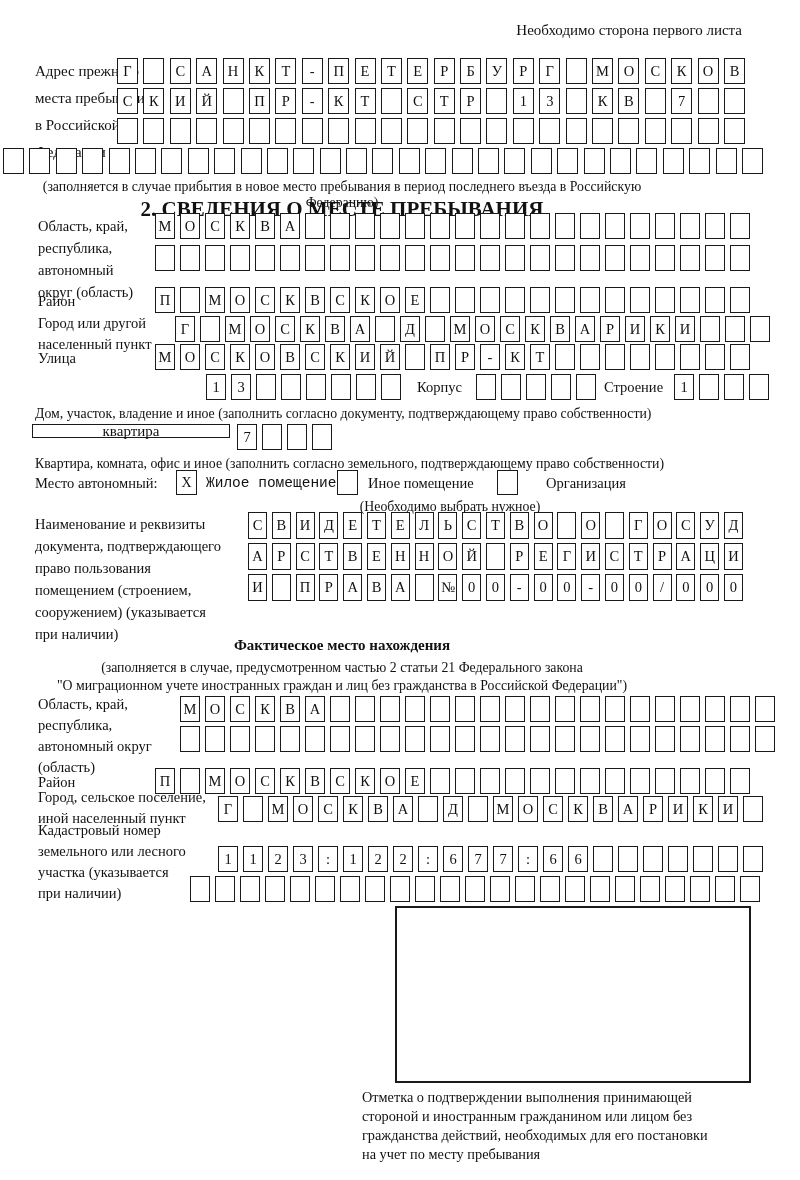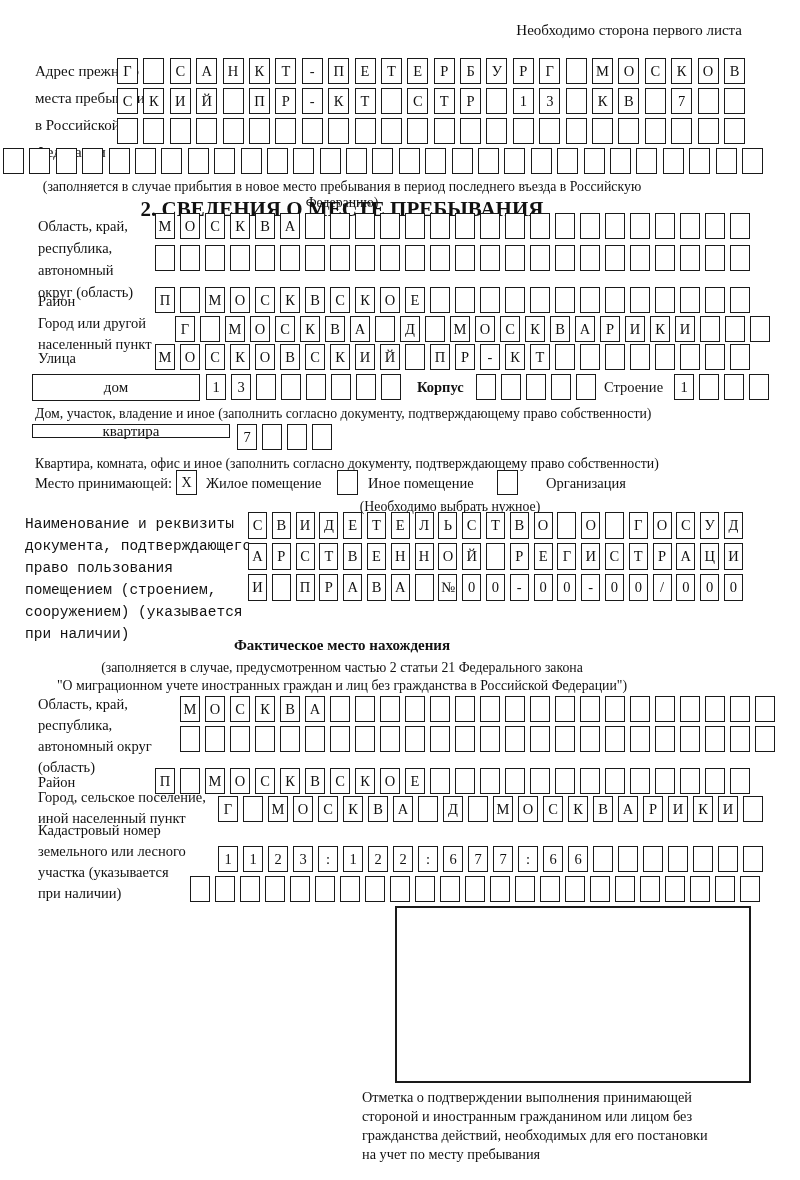--- a/index.html
+++ b/index.html
@@ -304,32 +304,31 @@
       <div class="cell"></div>
       <div class="cell"></div>
       <div class="cell"></div>
       <div class="cell"></div>
       <div class="cell"></div>
       <div class="cell"></div>
       <div class="cell"></div>
       <div class="cell"></div>
     </div>
 
-  <div class="abs bigbox" style="left:32px;top:374px;width:168px;height:27px;">дом</div>
   <div class="abs cellrow" style="left:206px;top:374px;">
       <div class="cell">1</div>
       <div class="cell">3</div>
       <div class="cell"></div>
       <div class="cell"></div>
       <div class="cell"></div>
       <div class="cell"></div>
       <div class="cell"></div>
       <div class="cell"></div>
     </div>
-  <div class="abs opt-label" style="left:417px;top:379px;font-weight:bold;">Корпус</div>
+  <div class="abs opt-label" style="left:417px;top:379px;">Корпус</div>
   <div class="abs cellrow" style="left:476px;top:374px;">
       <div class="cell"></div>
       <div class="cell"></div>
       <div class="cell"></div>
       <div class="cell"></div>
       <div class="cell"></div>
     </div>
   <div class="abs opt-label" style="left:604px;top:379px;">Строение</div>
   <div class="abs cellrow" style="left:674px;top:374px;">
       <div class="cell">1</div>
@@ -339,32 +338,32 @@
     </div>
   <div class="abs cap" style="left:35px;top:406px;">Дом, участок, владение и иное (заполнить согласно документу, подтверждающему право собственности)</div>
 
   <div class="abs bigbox" style="left:32px;top:424px;width:198px;height:14px;">квартира</div>
   <div class="abs cellrow" style="left:237px;top:424px;">
       <div class="cell">7</div>
       <div class="cell"></div>
       <div class="cell"></div>
       <div class="cell"></div>
     </div>
-  <div class="abs cap" style="left:35px;top:456px;">Квартира, комната, офис и иное (заполнить согласно документу, подтверждающему право собственности)</div>
-
-  <div class="abs opt-label" style="left:35px;top:475px;">Место принимающей:</div>
+  <div class="abs cap" style="left:35px;top:456px;">Квартира, комната, офис и иное (заполнить согласно земельного, подтверждающему право собственности)</div>
+
+  <div class="abs opt-label" style="left:35px;top:475px;">Место автономный:</div>
   <div class="abs checkbox" style="left:176px;top:470px;">X</div>
-  <div class="abs opt-label" style="left:206px;top:475px;">Жилое помещение</div>
+  <div class="abs opt-label" style="left:206px;top:475px;font-family:Liberation Mono, monospace;">Жилое помещение</div>
   <div class="abs checkbox" style="left:337px;top:470px;"></div>
   <div class="abs opt-label" style="left:368px;top:475px;">Иное помещение</div>
   <div class="abs checkbox" style="left:497px;top:470px;"></div>
   <div class="abs opt-label" style="left:546px;top:475px;">Организация</div>
   <div class="abs cap" style="left:240px;top:499px;width:420px;text-align:center;">(Необходимо выбрать нужное)</div>
 
-  <div class="abs lbl" style="left:25px;top:513px;line-height:22px;font-family:Liberation Mono, monospace;">Наименование и реквизиты
+  <div class="abs lbl" style="left:35px;top:513px;line-height:22px;">Наименование и реквизиты
 документа, подтверждающего
 право пользования
 помещением (строением,
 сооружением) (указывается
 при наличии)</div>
   <div class="abs cellrow docrow" style="left:248px;top:512px;">
       <div class="cell">С</div>
       <div class="cell">В</div>
       <div class="cell">И</div>
       <div class="cell">Д</div>

